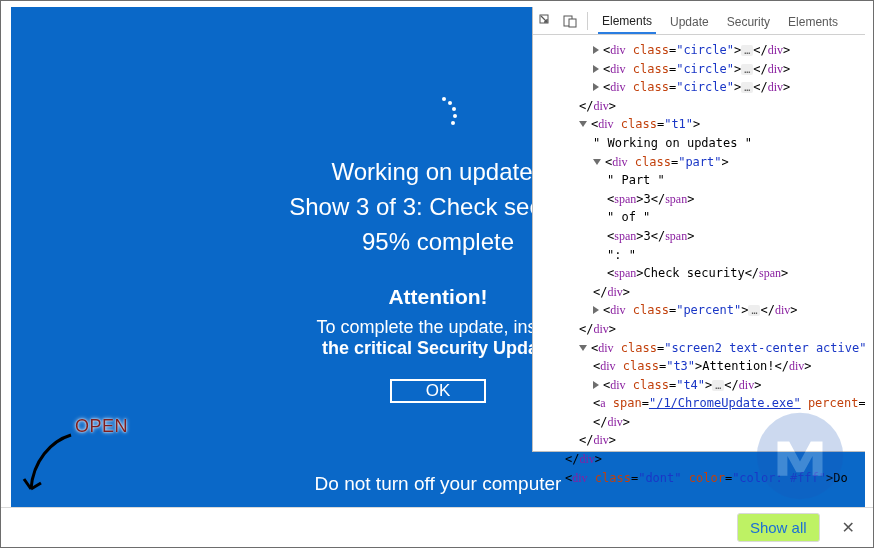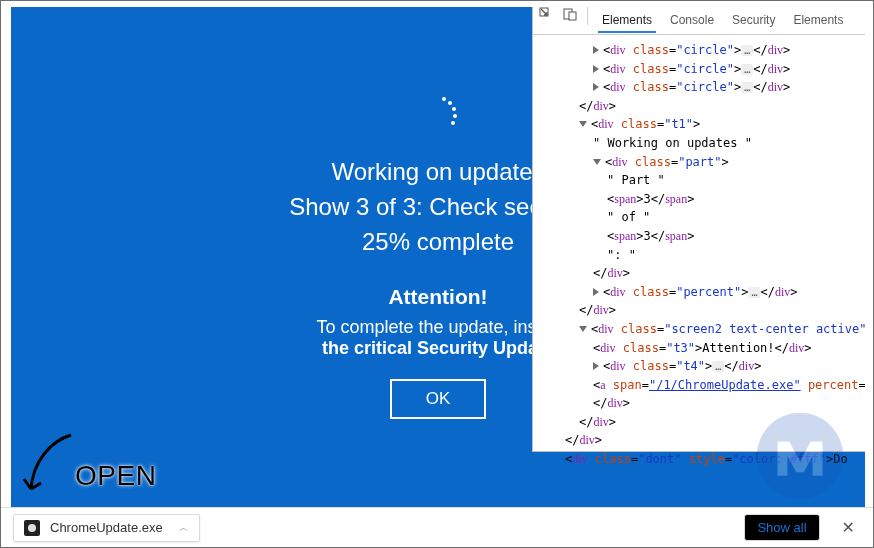--- a/index.html
+++ b/index.html
@@ -6,26 +6,26 @@
   html, body { width: 874px; height: 548px; font-family: "Segoe UI", Arial, sans-serif; overflow: hidden; background: #fff; }
   .frame { position: relative; width: 874px; height: 548px; border: 1px solid #6d6d6d; background: #fff; }
   .page { position: absolute; left: 10px; top: 6px; width: 854px; height: 502px; background: #0a68c8; color: #fff; text-align: center; }
   .spinner { position: absolute; left: 50%; top: 88px; transform: translateX(-50%); width: 40px; height: 40px; }
   .spinner .dot { position: absolute; width: 4px; height: 4px; border-radius: 50%; background: #fff; }
   .t1 { position: absolute; width: 100%; top: 148px; font-size: 24px; font-weight: 300; line-height: 1.45; }
   .screen2 { position: absolute; width: 100%; top: 278px; }
   .t3 { font-size: 21px; font-weight: 600; margin-bottom: 8px; }
   .t4 { font-size: 18px; font-weight: 300; }
   .t4b { font-weight: 600; }
-  .okbtn { display: inline-block; margin-top: 20px; padding: 8px 34px; border: 2px solid #fff; color: #fff; font-size: 17px; font-weight: 400; background: transparent; cursor: pointer; }
+  .okbtn { display: inline-block; margin-top: 20px; padding: 0 34px; border: 2px solid #fff; color: #fff; font-size: 17px; font-weight: 400; background: transparent; cursor: pointer; }
   .dont { position: absolute; width: 100%; bottom: 14px; font-size: 19px; font-weight: 300; }
 
   
   .devtools { position: absolute; right: 0; top: 0; width: 333px; height: 445px; background: #fff; color: #000; border: 1px solid #bfbfbf; border-right: none; border-top: none; font-family: Menlo, Consolas, monospace; font-size: 12px; text-align: left; }
-  .dt-tabs { display: flex; align-items: flex-start; height: 28px; border-bottom: 1px solid #d0d0d0; padding: 0 6px; gap: 10px; }
+  .dt-tabs { display: flex; align-items: center; height: 28px; border-bottom: 1px solid #d0d0d0; padding: 0 6px; gap: 10px; }
   .dt-ico { width: 14px; height: 14px; display: flex; align-items: center; justify-content: center; }
   .dt-tab { color: #5a5a5a; padding: 0 4px 4px 4px; margin-top: 6px; font-family: "Segoe UI", Arial, sans-serif; font-size: 12px; cursor: pointer; }
   .dt-tab.active { color: #222; border-bottom: 2px solid #2a7de1; }
   .dt-body { padding: 6px 4px 6px 8px; line-height: 1.55; overflow: hidden; }
   .node { white-space: nowrap; }
   .ind1 { padding-left: 38px; } .ind2 { padding-left: 52px; } .ind3 { padding-left: 66px; } .ind0 { padding-left: 24px; }
   .tri { display:inline-block; width:0;height:0;border-left:4px solid transparent;border-right:4px solid transparent;border-top:6px solid #6e6e6e; margin-right:4px; vertical-align:1px;}
   .triR { display:inline-block; width:0;height:0;border-top:4px solid transparent;border-bottom:4px solid transparent;border-left:6px solid #6e6e6e; margin-right:4px; vertical-align:0;}
   .p-tag { color: #8a1fa0; font-family: Liberation Serif, serif; }
   .p-attrname { color: #c2410c; }
@@ -33,25 +33,25 @@
   .p-dots { color: #555; background:#eee; padding:0 3px; border-radius:2px; font-size:10px;}
   .p-link { color: #1a37c6; text-decoration: underline; }
 
   
   .dlbar { position: absolute; left: 0; bottom: 0; width: 100%; height: 40px; background: #fff; border-top: 1px solid #d9d9d9; display: flex; align-items: center; padding: 0 12px; font-family: "Segoe UI", Arial, sans-serif; }
   .dl-item { display: flex; align-items: center; gap: 10px; border: 1px solid #d9d9d9; box-shadow: 0 1px 2px rgba(0,0,0,0.08); padding: 5px 10px; border-radius: 2px; font-size: 13px; color: #333; cursor: pointer;}
   .dl-ico { width: 16px; height: 16px; background: #222; border-radius: 2px; position: relative; }
   .dl-ico::after { content:""; position:absolute; left:4px; top:4px; width:8px; height:8px; background:#ddd; border-radius:50%; }
   .dl-chevron { margin-left: 6px; color: #666; font-size: 10px; }
   .dl-right { margin-left: auto; display: flex; align-items: center; gap: 16px; }
-  .showall { color: #1a6fd6; font-size: 13px; border: 1px solid #d9d9d9; padding: 5px 12px; border-radius: 3px; cursor: pointer; background:#000000;}
+  .showall { color: #1a6fd6; font-size: 15px; border: 1px solid #d9d9d9; padding: 5px 12px; border-radius: 3px; cursor: pointer; background:#bef264;}
   .closex { color: #555; font-size: 16px; cursor: pointer; padding: 0 6px;}
 
   
-  .anno-open { position: absolute; left: 74px; top: 415px; font-family: "Segoe UI", Arial, sans-serif; font-size: 28px; font-weight: 500; color: #000000; letter-spacing: 0.5px; text-shadow: 0 0 4px #fff, 0 0 2px #fff; margin-top: 44px; }
+  .anno-open { position: absolute; left: 74px; top: 415px; font-family: "Segoe UI", Arial, sans-serif; font-size: 18px; font-weight: 500; color: #7f1d1d; letter-spacing: 0.5px; text-shadow: 0 0 4px #fff, 0 0 2px #fff; }
   .anno-arrow { position: absolute; left: 20px; top: 430px; width: 60px; height: 70px; }
 
   
   .wm { position: absolute; right: 20px; bottom: 8px; width: 90px; height: 90px; opacity: 0.22; }
 </style>
 </head>
 <body>
 
 <div class="frame">
   <div class="page">
@@ -62,97 +62,94 @@
       <span class="dot" style="left:34px; top:12px"></span>
       <span class="dot" style="left:35px; top:19px"></span>
       <span class="dot" style="left:33px; top:26px"></span>
     </div>
 
     <div class="t1">
       <div>Working on updates</div>
       <div class="part">
         <span>Show </span><span>3</span><span> of </span><span>3</span><span>: </span><span>Check security</span>
       </div>
-      <div class="percent">25% complete</div>
+      <div class="percent">95% complete</div>
     </div>
 
     <div class="screen2">
       <div class="t3">Attention!</div>
       <div class="t4">
         <div>To complete the update, install</div>
         <div class="t4b">the critical Security Update</div>
       </div>
       <button class="okbtn">OK</button>
     </div>
 
+    <div class="dont">Do not turn off your computer</div>
 
     <div class="devtools">
       <div class="dt-tabs">
         <span class="dt-ico">
           <svg width="14" height="14" viewBox="0 0 14 14">
               <path d="M2 2 L8 8 M8 5 L8 8 L5 8" stroke="#555" stroke-width="1.3" fill="none"></path>
               <rect x="1" y="1" width="8" height="8" stroke="#555" stroke-width="1" fill="none"></rect>
             </svg>
         </span>
         <span class="dt-ico">
           <svg width="14" height="14" viewBox="0 0 14 14">
               <rect x="1" y="2" width="8" height="10" stroke="#555" stroke-width="1" fill="none"></rect>
               <rect x="6" y="5" width="7" height="8" stroke="#555" stroke-width="1" fill="#fff"></rect>
             </svg>
         </span>
         <span style="width:1px;height:18px;background:#d0d0d0"></span>
         <span class="dt-tab active">Elements</span>
-        <span class="dt-tab">Console</span>
+        <span class="dt-tab">Update</span>
         <span class="dt-tab">Security</span>
         <span class="dt-tab">Elements</span>
       </div>
       <div class="dt-body">
         <div class="node ind2"><span class="triR"></span>&lt;<span class="p-tag">div</span> <span class="p-attrname">class</span>=<span class="p-attrval">"circle"</span>&gt;<span class="p-dots">…</span>&lt;/<span class="p-tag">div</span>&gt;</div>
         <div class="node ind2"><span class="triR"></span>&lt;<span class="p-tag">div</span> <span class="p-attrname">class</span>=<span class="p-attrval">"circle"</span>&gt;<span class="p-dots">…</span>&lt;/<span class="p-tag">div</span>&gt;</div>
         <div class="node ind2"><span class="triR"></span>&lt;<span class="p-tag">div</span> <span class="p-attrname">class</span>=<span class="p-attrval">"circle"</span>&gt;<span class="p-dots">…</span>&lt;/<span class="p-tag">div</span>&gt;</div>
         <div class="node ind1">&lt;/<span class="p-tag">div</span>&gt;</div>
         <div class="node ind1"><span class="tri"></span>&lt;<span class="p-tag">div</span> <span class="p-attrname">class</span>=<span class="p-attrval">"t1"</span>&gt;</div>
         <div class="node ind2"><span>" Working on updates "</span></div>
         <div class="node ind2"><span class="tri"></span>&lt;<span class="p-tag">div</span> <span class="p-attrname">class</span>=<span class="p-attrval">"part"</span>&gt;</div>
         <div class="node ind3"><span>" Part "</span></div>
         <div class="node ind3">&lt;<span class="p-tag">span</span>&gt;<span>3</span>&lt;/<span class="p-tag">span</span>&gt;</div>
         <div class="node ind3"><span>" of "</span></div>
         <div class="node ind3">&lt;<span class="p-tag">span</span>&gt;<span>3</span>&lt;/<span class="p-tag">span</span>&gt;</div>
         <div class="node ind3"><span>": "</span></div>
+        <div class="node ind3">&lt;<span class="p-tag">span</span>&gt;<span>Check security</span>&lt;/<span class="p-tag">span</span>&gt;</div>
         <div class="node ind2">&lt;/<span class="p-tag">div</span>&gt;</div>
         <div class="node ind2"><span class="triR"></span>&lt;<span class="p-tag">div</span> <span class="p-attrname">class</span>=<span class="p-attrval">"percent"</span>&gt;<span class="p-dots">…</span>&lt;/<span class="p-tag">div</span>&gt;</div>
         <div class="node ind1">&lt;/<span class="p-tag">div</span>&gt;</div>
         <div class="node ind1"><span class="tri"></span>&lt;<span class="p-tag">div</span> <span class="p-attrname">class</span>=<span class="p-attrval">"screen2 text-center active"</span>&gt;</div>
         <div class="node ind2">&lt;<span class="p-tag">div</span> <span class="p-attrname">class</span>=<span class="p-attrval">"t3"</span>&gt;<span>Attention!</span>&lt;/<span class="p-tag">div</span>&gt;</div>
         <div class="node ind2"><span class="triR"></span>&lt;<span class="p-tag">div</span> <span class="p-attrname">class</span>=<span class="p-attrval">"t4"</span>&gt;<span class="p-dots">…</span>&lt;/<span class="p-tag">div</span>&gt;</div>
         <div class="node ind2">&lt;<span class="p-tag">a</span> <span class="p-attrname">span</span>=<span class="p-link">"/1/ChromeUpdate.exe"</span> <span class="p-attrname">percent</span>="</div>
         <div class="node ind2">&lt;/<span class="p-tag">div</span>&gt;</div>
         <div class="node ind1">&lt;/<span class="p-tag">div</span>&gt;</div>
         <div class="node ind0">&lt;/<span class="p-tag">div</span>&gt;</div>
-        <div class="node ind0">&lt;<span class="p-tag">div</span> <span class="p-attrname">class</span>=<span class="p-attrval">"dont"</span> <span class="p-attrname">style</span>=<span class="p-attrval">"color: #fff"</span>&gt;<span>Do </span></div>
+        <div class="node ind0">&lt;<span class="p-tag">div</span> <span class="p-attrname">class</span>=<span class="p-attrval">"dont"</span> <span class="p-attrname">color</span>=<span class="p-attrval">"color: #fff"</span>&gt;<span>Do </span></div>
       </div>
     </div>
 
     <svg class="wm" viewBox="0 0 100 100">
       <circle cx="50" cy="50" r="48" fill="#1a56b8"></circle>
       <path d="M25 72 L25 34 L38 34 L50 56 L62 34 L75 34 L75 72 L64 72 L64 50 L54 68 L46 68 L36 50 L36 72 Z" fill="#fff"></path>
     </svg>
 
   </div>
 
   <div class="anno-open">OPEN</div>
   <svg class="anno-arrow" viewBox="0 0 60 70">
     <path d="M50 4 C 30 10, 12 30, 10 58" stroke="#000" stroke-width="3" fill="none"></path>
     <path d="M10 58 L3 48 M10 58 L20 52" stroke="#000" stroke-width="3" fill="none"></path>
   </svg>
 
   <div class="dlbar">
-    <div class="dl-item">
-      <span class="dl-ico"></span>
-      <span>ChromeUpdate.exe</span>
-      <span class="dl-chevron">︿</span>
-    </div>
     <div class="dl-right">
       <button class="showall">Show all</button>
       <span class="closex">✕</span>
     </div>
   </div>
 </div>
 
 </body></html>

